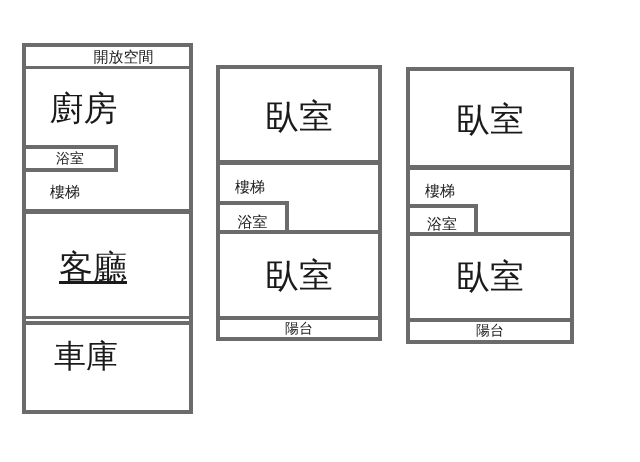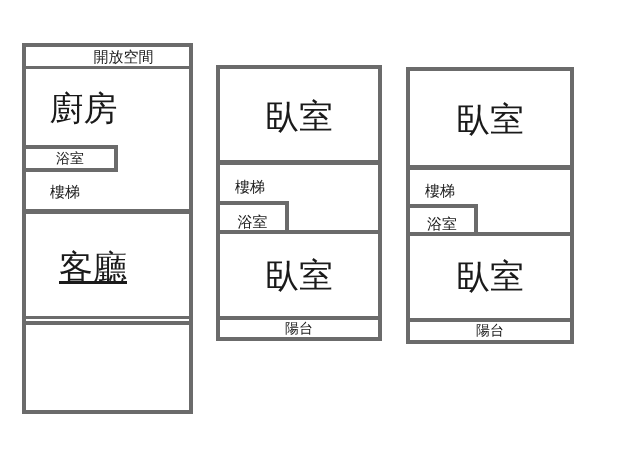--- a/index.html
+++ b/index.html
@@ -59,20 +59,21 @@
 
     <div class="lbl small" style="top:136px;left:24px;font-size:15px;">樓梯</div>
 
     <div class="hline" style="top:162px;height:5px;"></div>
 
     <div class="lbl big" style="top:196px;left:0;width:134px;line-height:48px;font-size:34px;text-decoration:underline;">客廳</div>
 
     <div class="hline" style="top:269px;height:3px;"></div>
     <div class="hline" style="top:274px;height:4px;"></div>
 
+    <div class="lbl big" style="top:285px;left:0;width:120px;line-height:48px;font-size:32px;">車庫</div>
   </div>
 
   <div class="plan" style="left:216px;top:65px;width:166px;height:276px;">
 
     <div class="lbl big" style="top:22px;left:0;width:158px;">臥室</div>
 
     <div class="hline" style="top:91px;height:5px;"></div>
 
     <div class="lbl small" style="top:109px;left:15px;font-size:15px;">樓梯</div>
 

